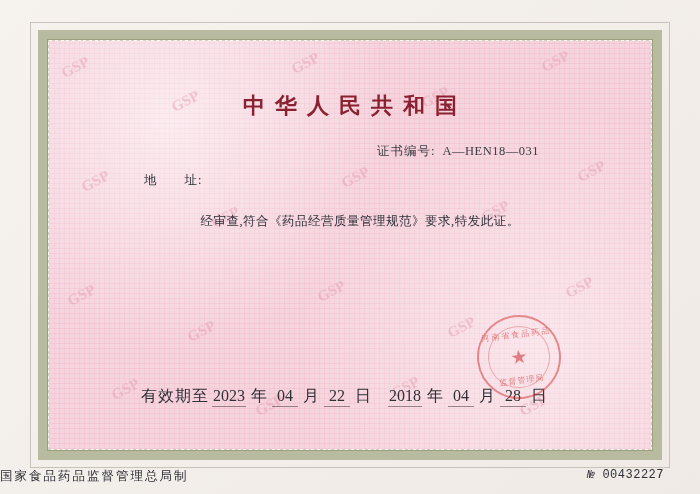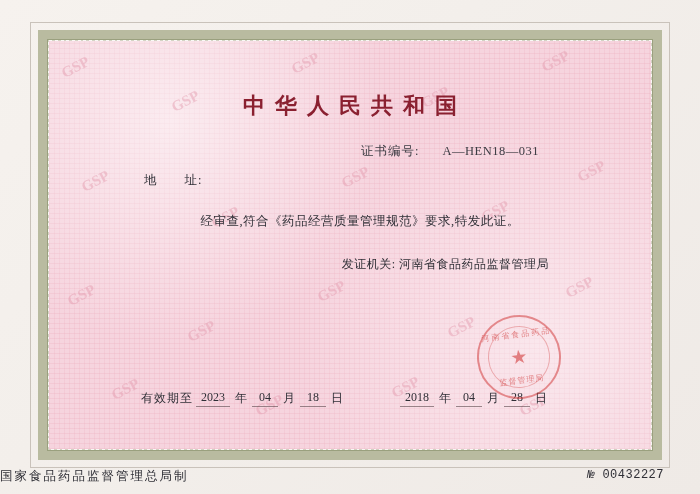--- a/index.html
+++ b/index.html
@@ -120,21 +120,21 @@
 
   .cert-no-row {
     margin-top: 22px;
     text-align: right;
     padding-right: 72px;
     font-size: 12.5px;
     color: #3b3b42;
   }
   .cert-no-label { letter-spacing: 1px; }
   .cert-no-value {
-    margin-left: 20px;
+    margin-left: 4px;
     letter-spacing: 0.5px;
   }
 
   .field-row {
     display: flex;
     align-items: flex-end;
     margin-top: 12px;
     padding-left: 55px;
     font-size: 12.5px;
     color: #2f2f36;
@@ -174,21 +174,21 @@
     letter-spacing: 0.5px;
   }
 
   .dates-row {
     position: absolute;
     left: 40px;
     right: 40px;
     bottom: 42px;
     display: flex;
     justify-content: space-between;
-    font-size: 12px;
+    font-size: 16px;
     color: #2f2f36;
   }
   .date-block {
     display: flex;
     align-items: flex-end;
     white-space: nowrap;
   }
   .date-block.left { padding-left: 52px; }
   .date-block.right { padding-right: 62px; }
   .d-label { letter-spacing: 1px; }
@@ -316,33 +316,29 @@
       </div>
 
 
       <div class="field-row">
         <span class="field-label">地　　址:</span>
       </div>
 
 
       <div class="statement">经审查,符合《药品经营质量管理规范》要求,特发此证。</div>
 
-      <div class="issuer-row">
-        <span>发证机关:</span>
-        <span>河南省食品药品监督管理局</span>
-      </div>
 
       <div class="dates-row">
         <div class="date-block left">
           <span class="d-label">有效期至</span>
           <span class="d-num year">2023</span>
           <span class="d-unit">年</span>
           <span class="d-num">04</span>
           <span class="d-unit">月</span>
-          <span class="d-num">18</span>
+          <span class="d-num">22</span>
           <span class="d-unit">日</span>
         </div>
 
         <div class="date-block right">
           <span class="d-num year">2018</span>
           <span class="d-unit">年</span>
           <span class="d-num">04</span>
           <span class="d-unit">月</span>
           <span class="d-num">28</span>
           <span class="d-unit">日</span>

